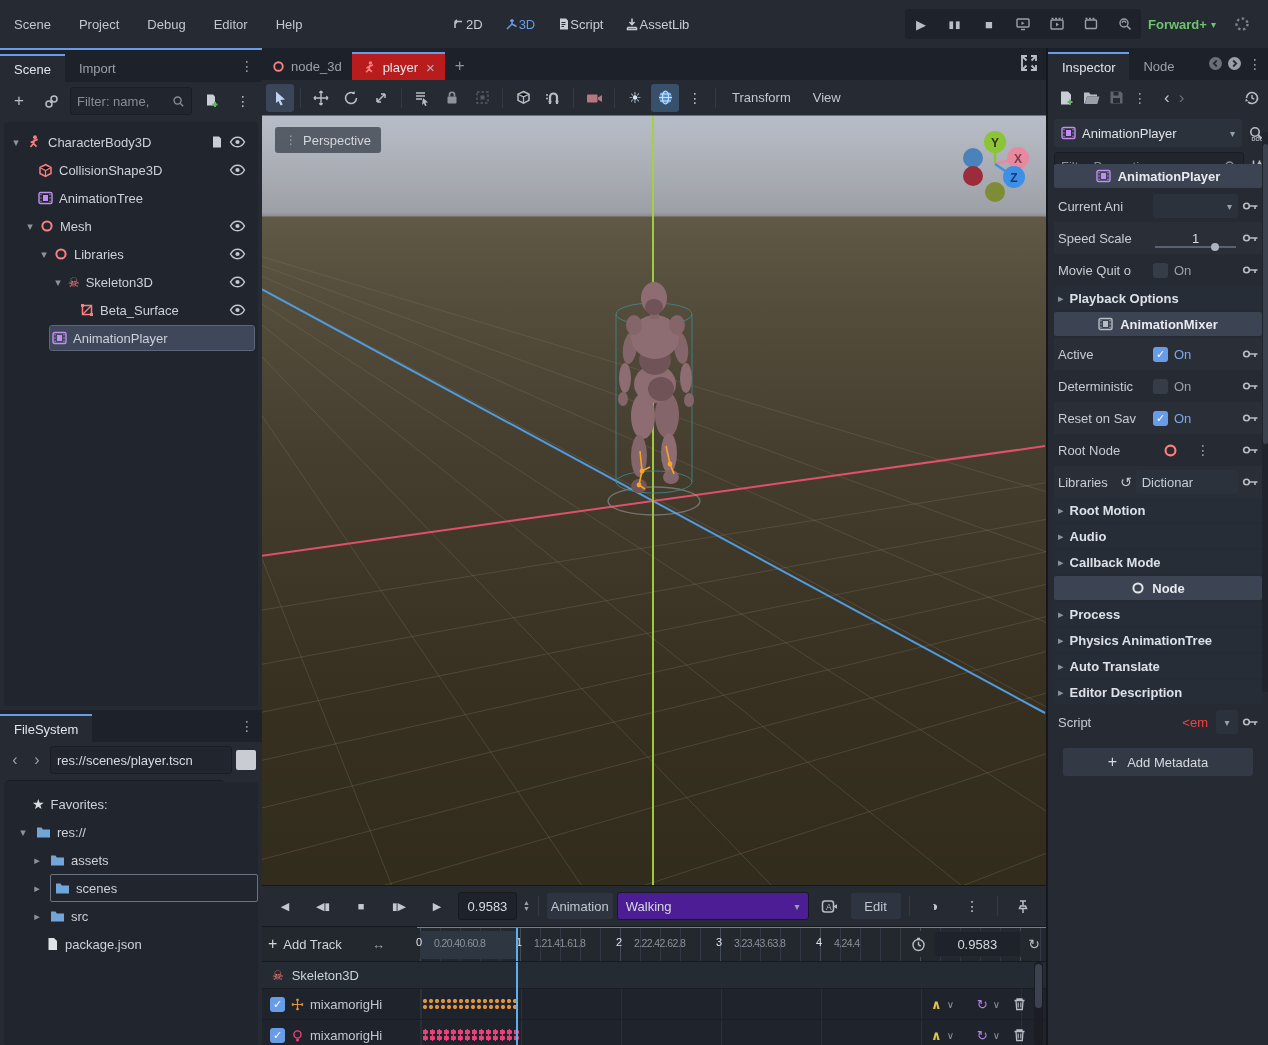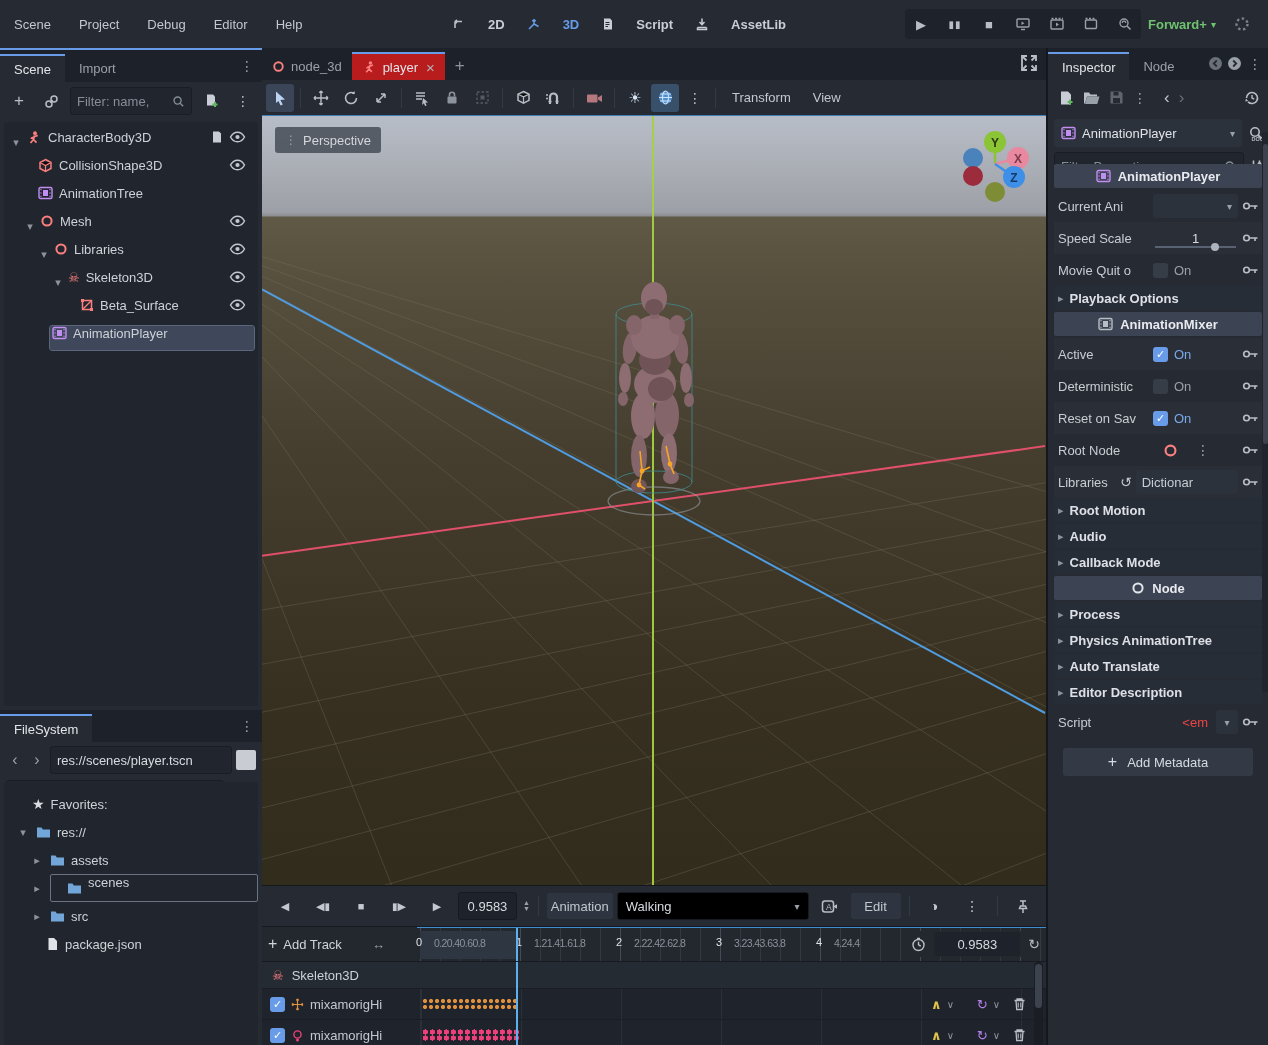--- a/index.html
+++ b/index.html
@@ -8,21 +8,21 @@
        background:#1a1e25;user-select:none;}
   .ic{display:inline-flex;align-items:center;justify-content:center;flex:none;}
   svg{display:block;}
   .dim{color:#ef4444;}
   .dots{color:#9aa0a8;font-size:14px;line-height:1;}
   
   #topbar{position:absolute;left:0;top:0;width:1268px;height:48px;background:#252a33;
           display:flex;align-items:center;border-bottom:1px solid #171a20;}
   .menu{padding:0 14px;height:30px;display:flex;align-items:center;color:#c3c7cf;cursor:default;}
   #workspaces{position:absolute;left:446px;top:0;height:48px;display:flex;align-items:center;gap:10px;}
-  .ws{display:flex;align-items:center;gap:22px;font-weight:bold;color:#c9cdd5;padding:0 6px;}
+  .ws{display:flex;align-items:center;gap:0;font-weight:normal;color:#c9cdd5;padding:0 6px;}
   .ws.active{color:#699ce8;}
   #runbar{position:absolute;left:905px;top:9px;height:30px;display:flex;align-items:center;
           background:#1e232b;border-radius:4px;padding:0 4px;gap:10px;}
   .runbtn{width:24px;height:24px;display:flex;align-items:center;justify-content:center;color:#b9bec6;}
   #renderer{position:absolute;left:1148px;top:0;height:48px;display:flex;align-items:center;gap:4px;
             color:#6fc36f;font-weight:bold;}
   
   #leftcol{position:absolute;left:0;top:48px;width:262px;height:997px;background:#262b33;}
   .dock-tabs{height:32px;display:flex;align-items:flex-end;background:#1d222a;position:relative;}
   .dock-tab{height:28px;display:flex;align-items:center;padding:0 14px;color:#9aa0a8;background:transparent;}
@@ -30,37 +30,37 @@
   #scene-dock{position:absolute;left:0;top:0;width:262px;height:662px;border-top:2px solid #699ce8;}
   .dock-toolbar{height:38px;display:flex;align-items:center;padding:0 6px;gap:6px;}
   .tbtn{width:26px;height:26px;display:flex;align-items:center;justify-content:center;border-radius:3px;color:#b9bec6;}
   .filterbox{flex:1;height:26px;background:#21262e;border:1px solid #1a1e24;border-radius:3px;
              display:flex;align-items:center;padding:0 6px;color:#878d97;gap:4px;min-width:0;}
   .filterbox .ph{flex:1;overflow:hidden;white-space:nowrap;}
   #scene-tree{position:absolute;left:4px;top:72px;right:4px;bottom:6px;background:#21262e;border-radius:3px;
               padding-top:6px;overflow:hidden;}
   .trow{height:28px;display:flex;align-items:center;}
   .trow .exp{width:16px;text-align:center;color:#8d939d;font-size:11px;flex:none;}
-  .rowbody{flex:1;display:flex;align-items:flex-start;gap:6px;height:24px;margin-right:4px;border-radius:2px;padding:0 2px;min-width:0;}
+  .rowbody{flex:1;display:flex;align-items:center;gap:6px;height:24px;margin-right:4px;border-radius:2px;padding:0 2px;min-width:0;}
   .rowbody.selected{background:#3f485a;outline:1px solid #5b667c;}
   .rowbody .lbl{overflow:hidden;white-space:nowrap;}
   .rowbody .sp{flex:1;}
   
   #fs-dock{position:absolute;left:0;top:662px;width:262px;height:335px;background:#262b33;}
   #fs-nav{height:36px;display:flex;align-items:center;gap:4px;padding:0 6px;}
   .navarrow{width:18px;text-align:center;color:#9aa0a8;font-size:16px;}
   #fs-path{flex:1;height:26px;background:#21262e;border:1px solid #1a1e24;border-radius:3px;
            display:flex;align-items:center;padding:0 6px;color:#d6dae0;overflow:hidden;white-space:nowrap;}
   #fs-split{width:20px;height:20px;background:#c9ccd2;border-radius:2px;flex:none;}
   #fs-filter-row{height:32px;display:flex;align-items:center;gap:6px;padding:0 6px;}
   #fs-tree{position:absolute;left:4px;top:72px;right:4px;bottom:0;background:#21262e;border-radius:3px;padding-top:8px;overflow:hidden;}
   .fsrow{height:28px;display:flex;align-items:center;gap:6px;}
   .fsrow .exp{width:14px;text-align:center;color:#8d939d;font-size:11px;flex:none;}
   .fsrow .lbl{overflow:hidden;white-space:nowrap;}
-  .fsrow .selbox{display:flex;gap:6px;height:26px;padding:0 8px 0 16px;border:1px solid #6a7383;border-radius:2px;flex:1;}
+  .fsrow .selbox{display:flex;align-items:center;gap:6px;height:26px;padding:0 8px 0 4px;border:1px solid #6a7383;border-radius:2px;flex:1;}
   
   #center{position:absolute;left:262px;top:48px;width:784px;height:997px;background:#21262e;}
   #scene-tabs{height:32px;background:#1d222a;display:flex;align-items:flex-end;position:relative;}
   .stab{height:28px;display:flex;align-items:center;gap:6px;padding:0 10px;color:#9aa0a8;}
   .stab.active{background:#b91c1c;color:#e2e5ea;border-top:2px solid #699ce8;height:26px;}
   .closex{color:#aeb3bb;font-size:15px;margin-left:2px;}
   #expand-btn{position:absolute;right:8px;top:6px;color:#b9bec6;}
   #vtoolbar{height:35px;background:#262b33;display:flex;align-items:center;gap:2px;padding:0 4px;border-bottom:1px solid #3f7fb5;}
   .vbtn{width:28px;height:28px;display:flex;align-items:center;justify-content:center;border-radius:3px;color:#b9bec6;}
   .vbtn.active{background:#3a4557;}
@@ -74,21 +74,21 @@
   #persp-btn{position:absolute;left:13px;top:11px;height:26px;background:rgba(70,76,86,.85);border-radius:3px;
              display:flex;align-items:center;gap:6px;padding:0 10px;color:#d4d7dc;}
   
   #animpanel{position:absolute;left:0;top:837px;width:784px;height:160px;background:#21262e;border-top:1px solid #14171c;}
   #anim-toolbar{height:40px;display:flex;align-items:center;gap:4px;padding:0 6px;background:#262b33;border-bottom:1px solid #171b21;}
   .abtn{height:26px;min-width:26px;display:flex;align-items:center;justify-content:center;border-radius:3px;color:#c3c7cf;padding:0 4px;}
   .abtn.boxed{background:#2f3540;padding:0 12px;}
   #anim-time{width:78px;height:26px;background:#1e232b;border:1px solid #171b21;border-radius:3px;
              display:flex;align-items:center;justify-content:center;color:#d6dae0;}
   .spinner-arrows{display:flex;flex-direction:column;font-size:7px;color:#9aa0a8;line-height:.9;margin-left:2px;}
-  #anim-dd{width:238px;height:26px;background:#000000;border:1px solid #171b21;border-radius:3px;
+  #anim-dd{width:238px;height:26px;background:#4c1d95;border:1px solid #171b21;border-radius:3px;
            display:flex;align-items:center;padding:0 8px;color:#d6dae0;gap:6px;}
   #anim-dd .sp{flex:1;}
   #anim-header{height:34px;position:relative;background:#23282f;border-bottom:1px solid #171b21;}
   #ruler{position:absolute;left:155px;top:0;right:0;bottom:0;border-top:1px solid #3f8fd0;
      background-image:repeating-linear-gradient(90deg,#434b58 0 1px,transparent 1px 100px),
                       repeating-linear-gradient(90deg,#323945 0 1px,transparent 1px 20px);
      background-position:3px 0,3px 0;}
   #len-highlight{position:absolute;left:158px;top:4px;width:96px;bottom:2px;background:#2e3642;}
   .rmark{position:absolute;top:9px;font-size:11px;color:#e0e3e9;}
   .rminor{position:absolute;top:10px;font-size:10.5px;color:#8b919b;letter-spacing:-.6px;}

